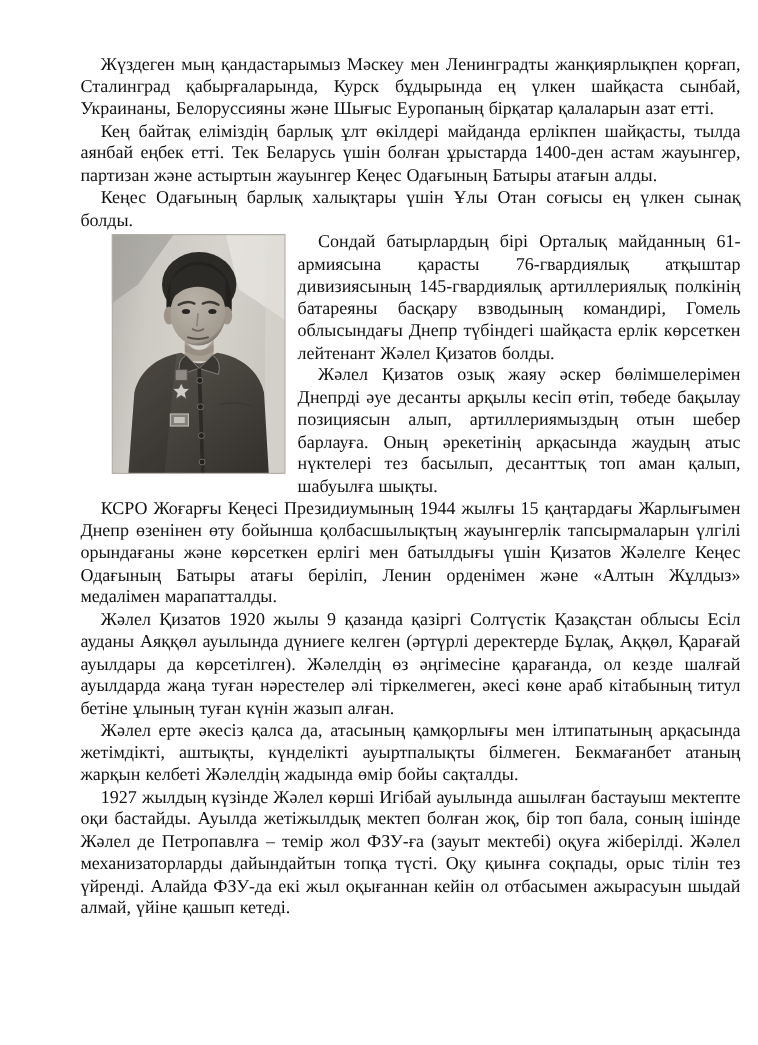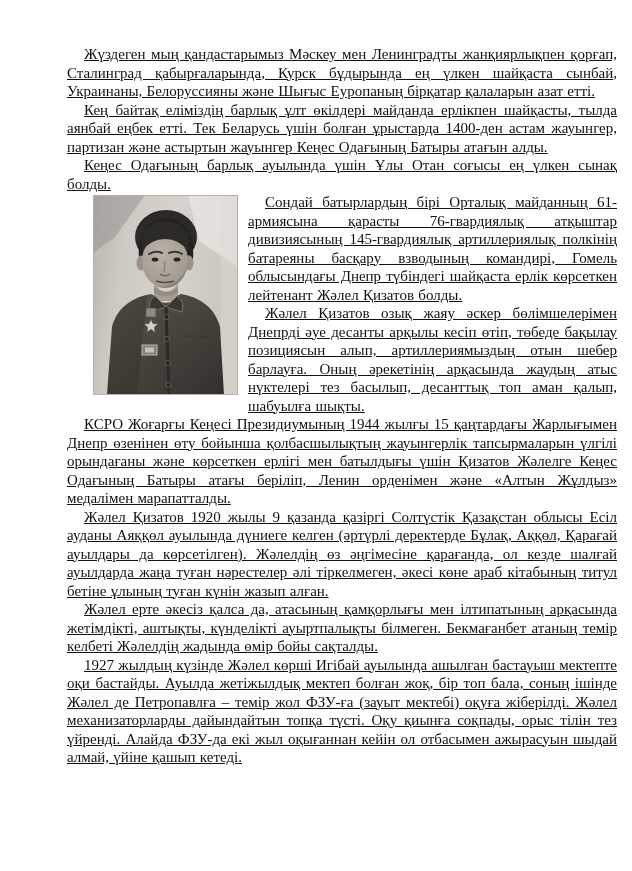--- a/index.html
+++ b/index.html
@@ -19,21 +19,20 @@
     height: 871px;
     padding: 45px 15px 0 67px;
     background: #ffffff;
     font-family: "Liberation Serif", "DejaVu Serif", serif;
     font-size: 15px;
     line-height: 18.5px;
     color: #111111;
   }
   .textblock {
     width: 550px;
-    text-decoration: underline;
   }
   .textblock p {
     margin: 0;
     text-align: justify;
     text-indent: 17px;
     word-spacing: 0.5px;
   }
   .photo-float {
     float: left;
     width: 145px;
@@ -47,21 +46,21 @@
     filter: blur(0.4px);
   }
 </style>
 </head>
 <body>
 
 <div class="page">
   <div class="textblock">
     <p>Жүздеген мың қандастарымыз Мәскеу мен Ленинградты жанқиярлықпен қорғап, Сталинград қабырғаларында, Курск бұдырында ең үлкен шайқаста сынбай, Украинаны, Белоруссияны және Шығыс Еуропаның бірқатар қалаларын азат етті.</p>
     <p>Кең байтақ еліміздің барлық ұлт өкілдері майданда ерлікпен шайқасты, тылда аянбай еңбек етті. Тек Беларусь үшін болған ұрыстарда 1400-ден астам жауынгер, партизан және астыртын жауынгер Кеңес Одағының Батыры атағын алды.</p>
-    <p>Кеңес Одағының барлық ауылында үшін Ұлы Отан соғысы ең үлкен сынақ болды.</p>
+    <p>Кеңес Одағының барлық халықтары үшін Ұлы Отан соғысы ең үлкен сынақ болды.</p>
 
     <div class="photo-float">
       <svg class="photo-svg" viewBox="0 0 145 200" xmlns="http://www.w3.org/2000/svg">
         <defs>
           <linearGradient id="gBg" x1="0" y1="0" x2="1" y2="0.2">
             <stop offset="0" stop-color="#b7b4ae"></stop>
             <stop offset="0.25" stop-color="#cdcac4"></stop>
             <stop offset="0.6" stop-color="#d6d3cd"></stop>
             <stop offset="1" stop-color="#c9c6c0"></stop>
           </linearGradient>
@@ -122,16 +121,16 @@
         <rect x="49" y="150" width="15" height="10" fill="#83807a" stroke="#bab7b0" stroke-width="1"></rect>
         <rect x="52" y="152.5" width="9" height="5" fill="#c4c1ba"></rect>
         <rect x="0.5" y="0.5" width="144" height="199" fill="none" stroke="#b3b0aa" stroke-width="1"></rect>
       </svg>
     </div>
 
     <p>Сондай батырлардың бірі Орталық майданның 61-армиясына қарасты 76-гвардиялық атқыштар дивизиясының 145-гвардиялық артиллериялық полкінің батареяны басқару взводының командирі, Гомель облысындағы Днепр түбіндегі шайқаста ерлік көрсеткен лейтенант Жәлел Қизатов болды.</p>
     <p>Жәлел Қизатов озық жаяу әскер бөлімшелерімен Днепрді әуе десанты арқылы кесіп өтіп, төбеде бақылау позициясын алып, артиллериямыздың отын шебер барлауға. Оның әрекетінің арқасында жаудың атыс нүктелері тез басылып, десанттық топ аман қалып, шабуылға шықты.</p>
     <p>КСРО Жоғарғы Кеңесі Президиумының 1944 жылғы 15 қаңтардағы Жарлығымен Днепр өзенінен өту бойынша қолбасшылықтың жауынгерлік тапсырмаларын үлгілі орындағаны және көрсеткен ерлігі мен батылдығы үшін Қизатов Жәлелге Кеңес Одағының Батыры атағы беріліп, Ленин орденімен және «Алтын Жұлдыз» медалімен марапатталды.</p>
     <p>Жәлел Қизатов 1920 жылы 9 қазанда қазіргі Солтүстік Қазақстан облысы Есіл ауданы Аяққөл ауылында дүниеге келген (әртүрлі деректерде Бұлақ, Аққөл, Қарағай ауылдары да көрсетілген). Жәлелдің өз әңгімесіне қарағанда, ол кезде шалғай ауылдарда жаңа туған нәрестелер әлі тіркелмеген, әкесі көне араб кітабының титул бетіне ұлының туған күнін жазып алған.</p>
-    <p>Жәлел ерте әкесіз қалса да, атасының қамқорлығы мен ілтипатының арқасында жетімдікті, аштықты, күнделікті ауыртпалықты білмеген. Бекмағанбет атаның темір келбеті Жәлелдің жадында өмір бойы сақталды.</p>
+    <p>Жәлел ерте әкесіз қалса да, атасының қамқорлығы мен ілтипатының арқасында жетімдікті, аштықты, күнделікті ауыртпалықты білмеген. Бекмағанбет атаның жарқын келбеті Жәлелдің жадында өмір бойы сақталды.</p>
     <p>1927 жылдың күзінде Жәлел көрші Игібай ауылында ашылған бастауыш мектепте оқи бастайды. Ауылда жетіжылдық мектеп болған жоқ, бір топ бала, соның ішінде Жәлел де Петропавлға – темір жол ФЗУ-ға (зауыт мектебі) оқуға жіберілді. Жәлел механизаторларды дайындайтын топқа түсті. Оқу қиынға соқпады, орыс тілін тез үйренді. Алайда ФЗУ-да екі жыл оқығаннан кейін ол отбасымен ажырасуын шыдай алмай, үйіне қашып кетеді.</p>
   </div>
 </div>
 
 </body></html>

